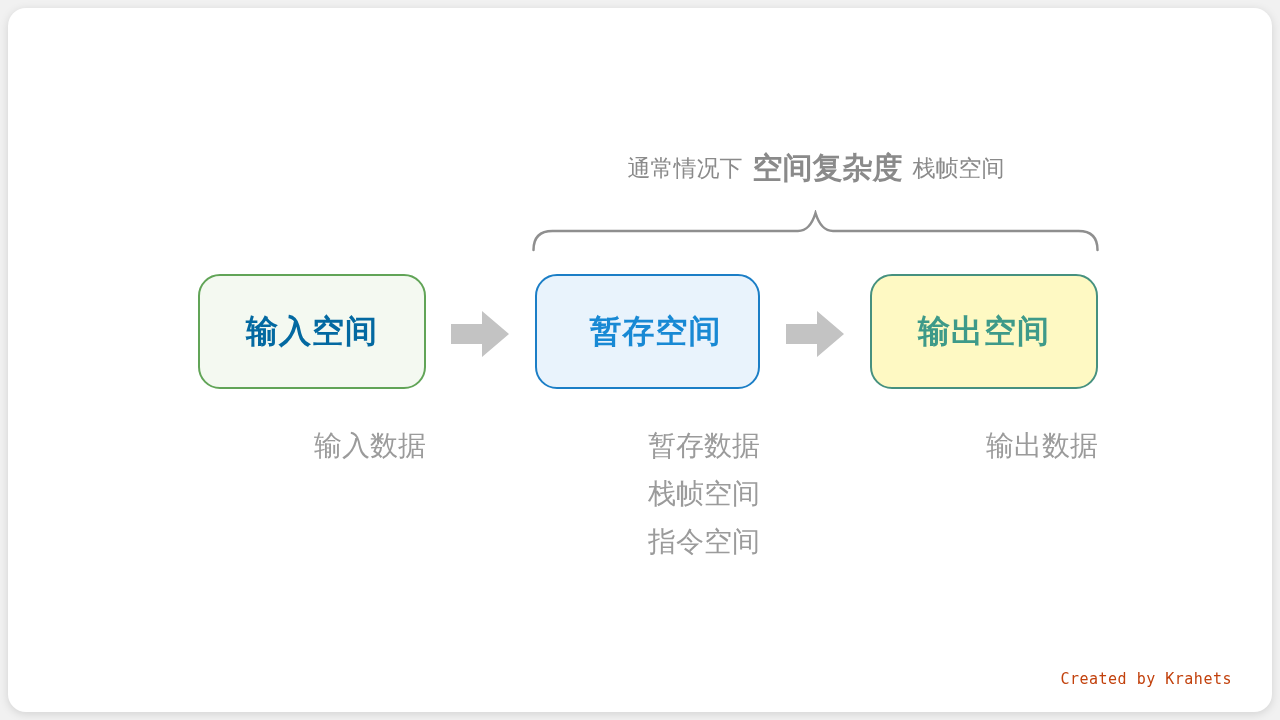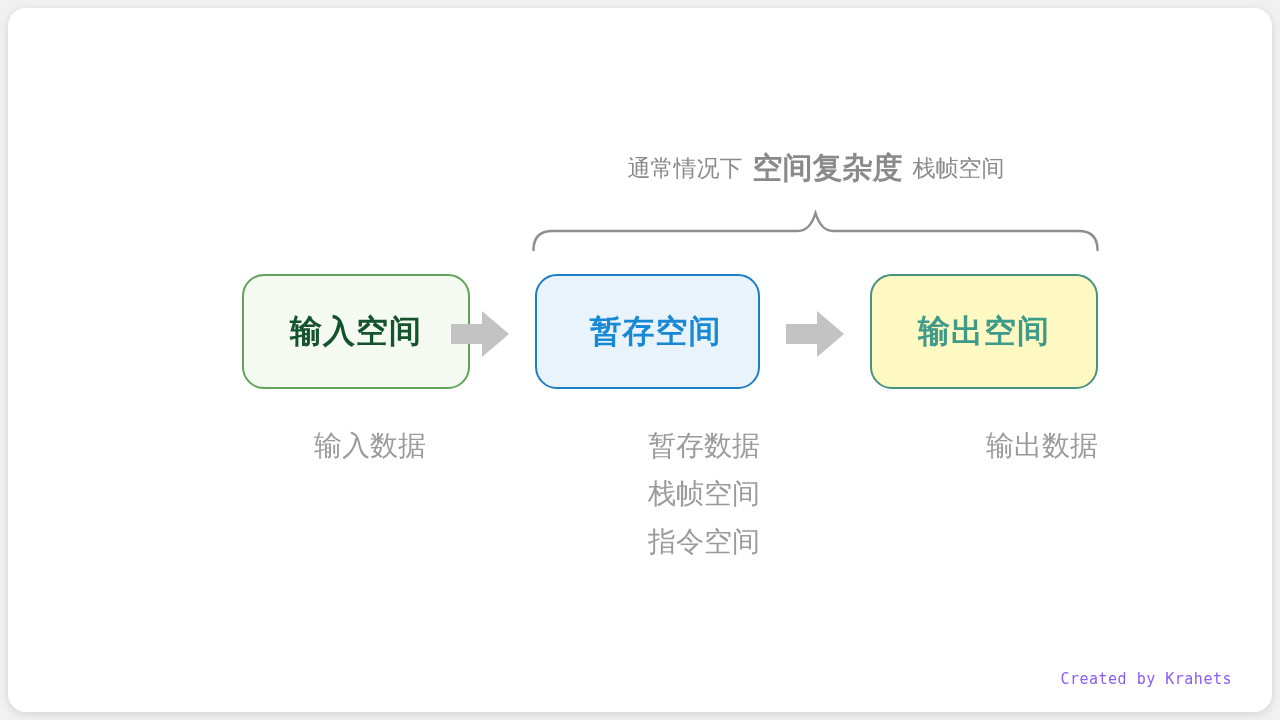--- a/index.html
+++ b/index.html
@@ -70,38 +70,38 @@
     line-height: 48px;
   }
   .note-1 { left: 190px; width: 228px; }
   .note-2 { left: 527px; width: 225px; }
   .note-3 { left: 862px; width: 228px; }
   .credit {
     position: absolute;
     right: 40px; bottom: 24px;
     font-family: "DejaVu Sans Mono", "Liberation Mono", monospace;
     font-size: 15px;
-    color: #8b5cf6;
+    color: #c2410c;
     letter-spacing: 0.5px;
   }
 </style>
 </head>
 <body style="background: rgb(241, 241, 241);">
 
 <div class="card" style="background: rgb(255, 255, 255);">
 
   <div class="title" style="color: rgb(138, 138, 138);">
     <span>通常情况下</span><span class="hl">空间复杂度</span><span>栈帧空间</span>
   </div>
 
   <svg class="brace" viewBox="0 0 567 42" fill="none">
     <path d="M 1.5 40 Q 1.5 21 20.5 21 L 266 21 Q 278 21 283.5 3 Q 289 21 301 21 L 546.5 21 Q 565.5 21 565.5 40" stroke="#8f8f8f" stroke-width="2.5" stroke-linecap="round" fill="none"></path>
   </svg>
 
-  <div class="box box-1" style="color: #14532d; border-color: rgb(97, 164, 87); background: rgb(244, 249, 241); margin-left: 44px;">
+  <div class="box box-1" style="color: #0369a1; border-color: rgb(97, 164, 87); background: rgb(244, 249, 241);">
     <span>输入空间</span>
   </div>
 
   <svg class="arrow arrow-1" viewBox="0 0 58 46">
     <polygon points="0,13 31,13 31,0 58,23 31,46 31,33 0,33" fill="#c3c3c3"></polygon>
   </svg>
 
   <div class="box box-2" style="color: rgb(24, 137, 212); border-color: rgb(27, 126, 198); background: rgb(233, 243, 252);">
     <span>暂存空间</span>
   </div>

